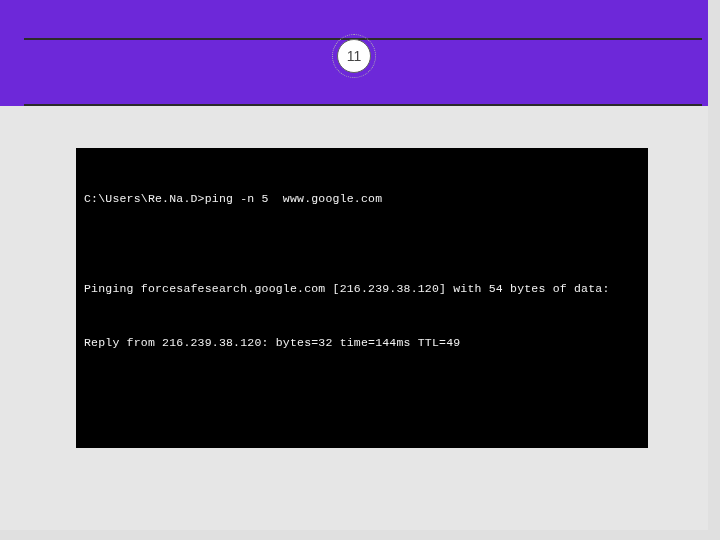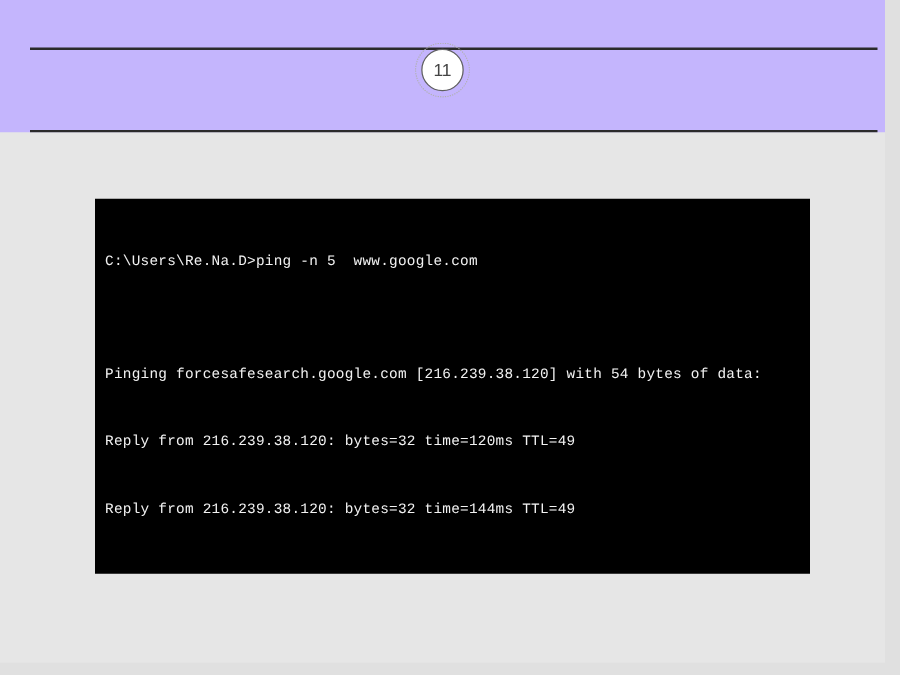--- a/index.html
+++ b/index.html
@@ -15,21 +15,21 @@
     width: 708px;
     height: 530px;
     background: #e6e6e6;
     margin: 0;
   }
   
   .top-band {
     position: absolute;
     left: 0; right: 0; top: 0;
     height: 106px;
-    background: #c4b5fd;
+    background: #6d28d9;
   }
   .rule {
     position: absolute;
     left: 24px; right: 6px;
     height: 0;
     border-top: 2px solid #2b2b2b;
   }
   .rule-top { top: 38px; }
   .rule-bot { top: 104px; }
   .page-badge {
@@ -58,21 +58,21 @@
   .body-area {
     position: absolute;
     left: 0; right: 0;
     top: 106px;
     bottom: 0;
     background: #e6e6e6;
   }
   
   .terminal {
     position: absolute;
-    top: 53px;
+    top: 42px;
     left: 76px;
     width: 572px;
     height: 300px;
     background: #000000;
     color: #f2f2f2;
     font-family: "Lucida Console", Consolas, "Courier New", monospace;
     font-size: 11.5px;
     line-height: 18px;
     padding: 6px 8px;
     letter-spacing: 0.2px;
@@ -101,21 +101,20 @@
     </div>
     <div class="rule rule-bot"></div>
   </div>
 
   <div class="body-area">
 
     <div class="terminal">
       <div>C:\Users\Re.Na.D&gt;ping -n 5  www.google.com</div>
       <div></div>
       <div>Pinging forcesafesearch.google.com [216.239.38.120] with 54 bytes of data:</div>
-      <div>Reply from 216.239.38.120: bytes=32 time=120ms TTL=49</div>
       <div>Reply from 216.239.38.120: bytes=32 time=144ms TTL=49</div>
       
       
       <div></div>
       
       
       
       
     </div>
 

